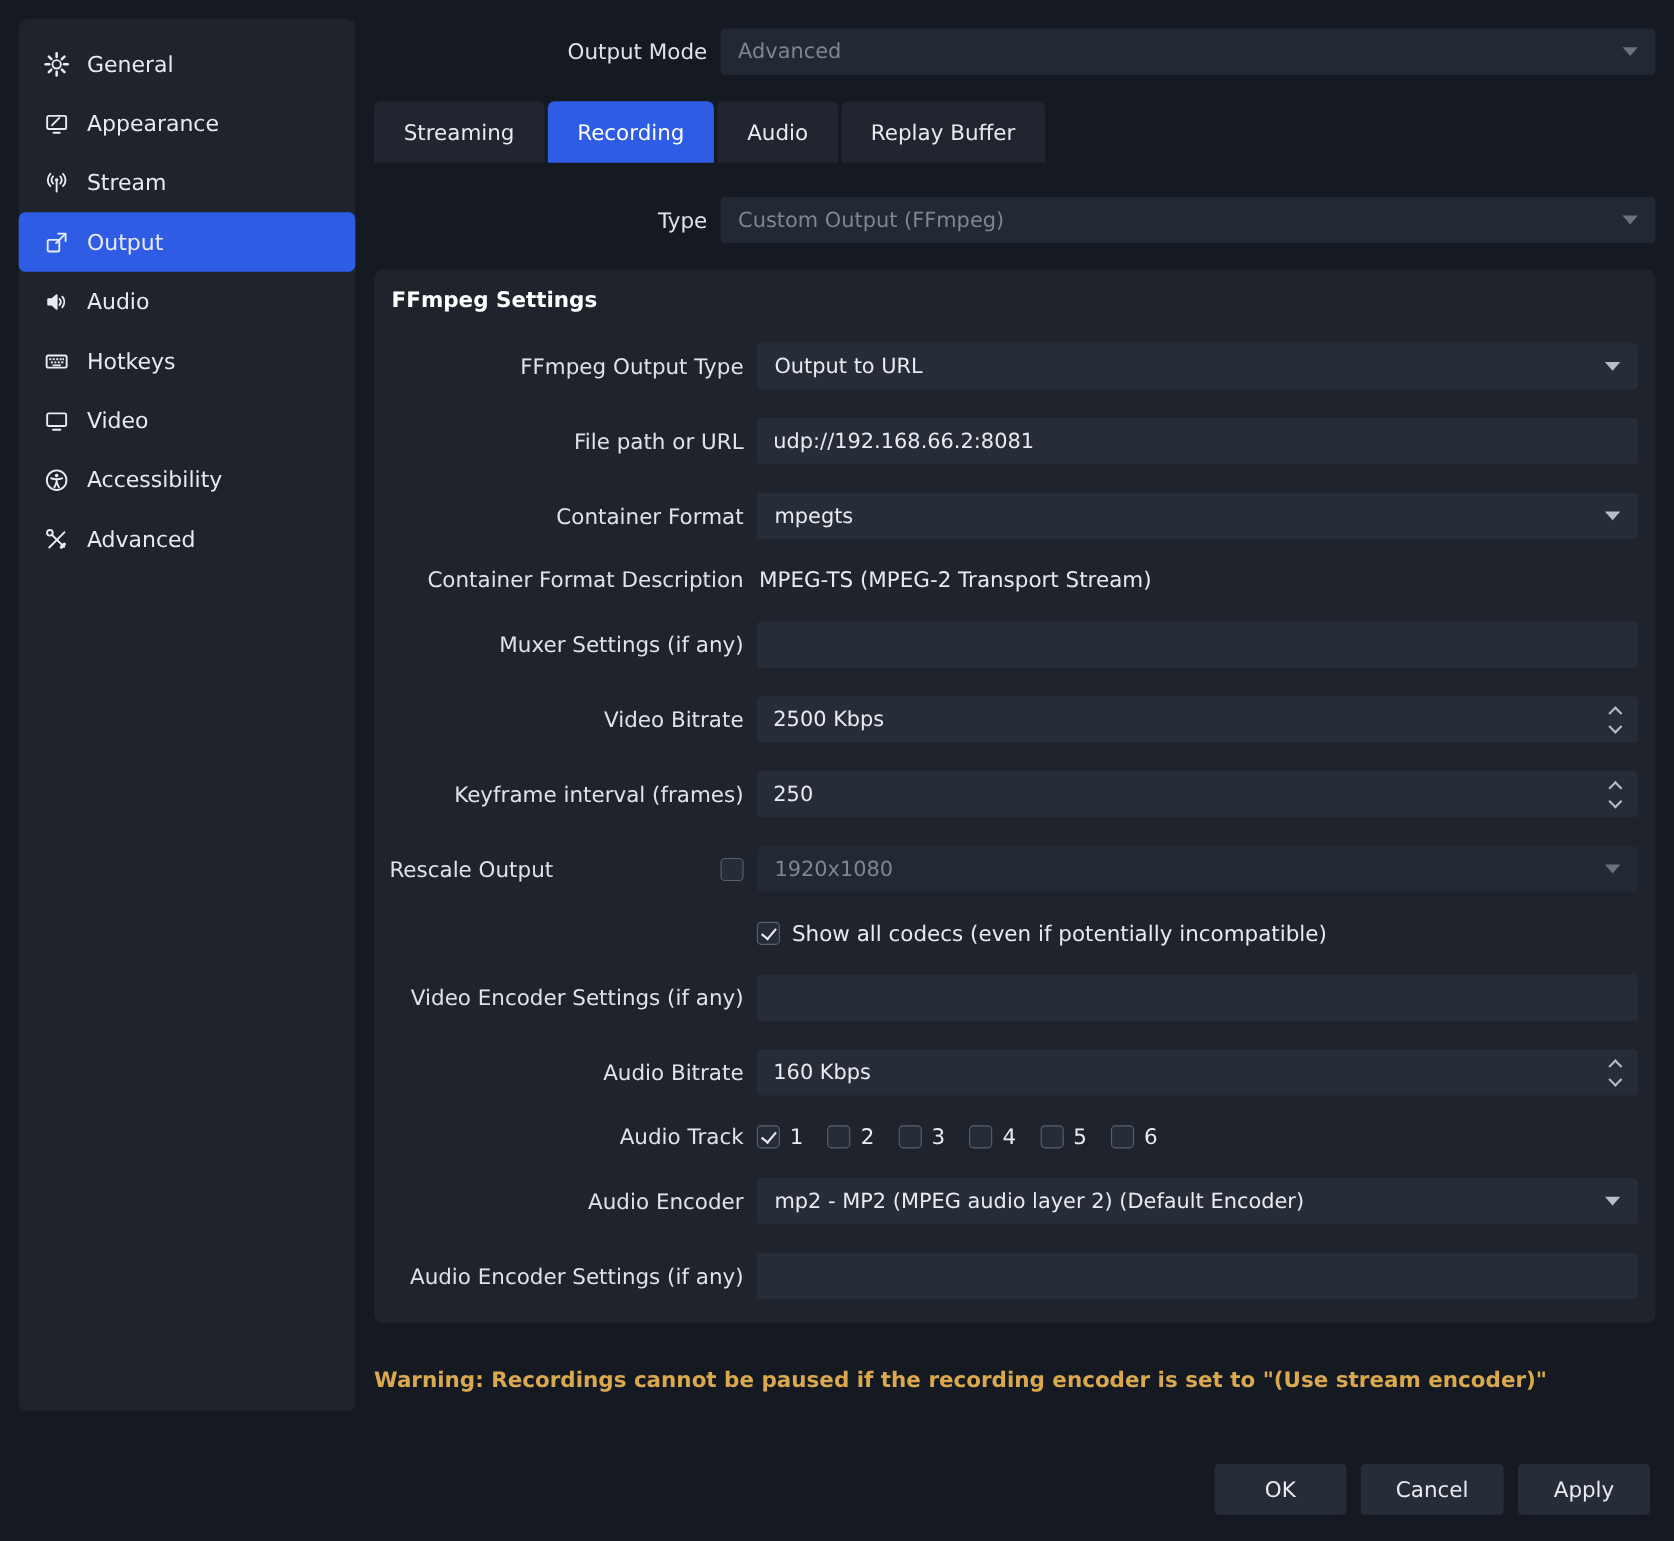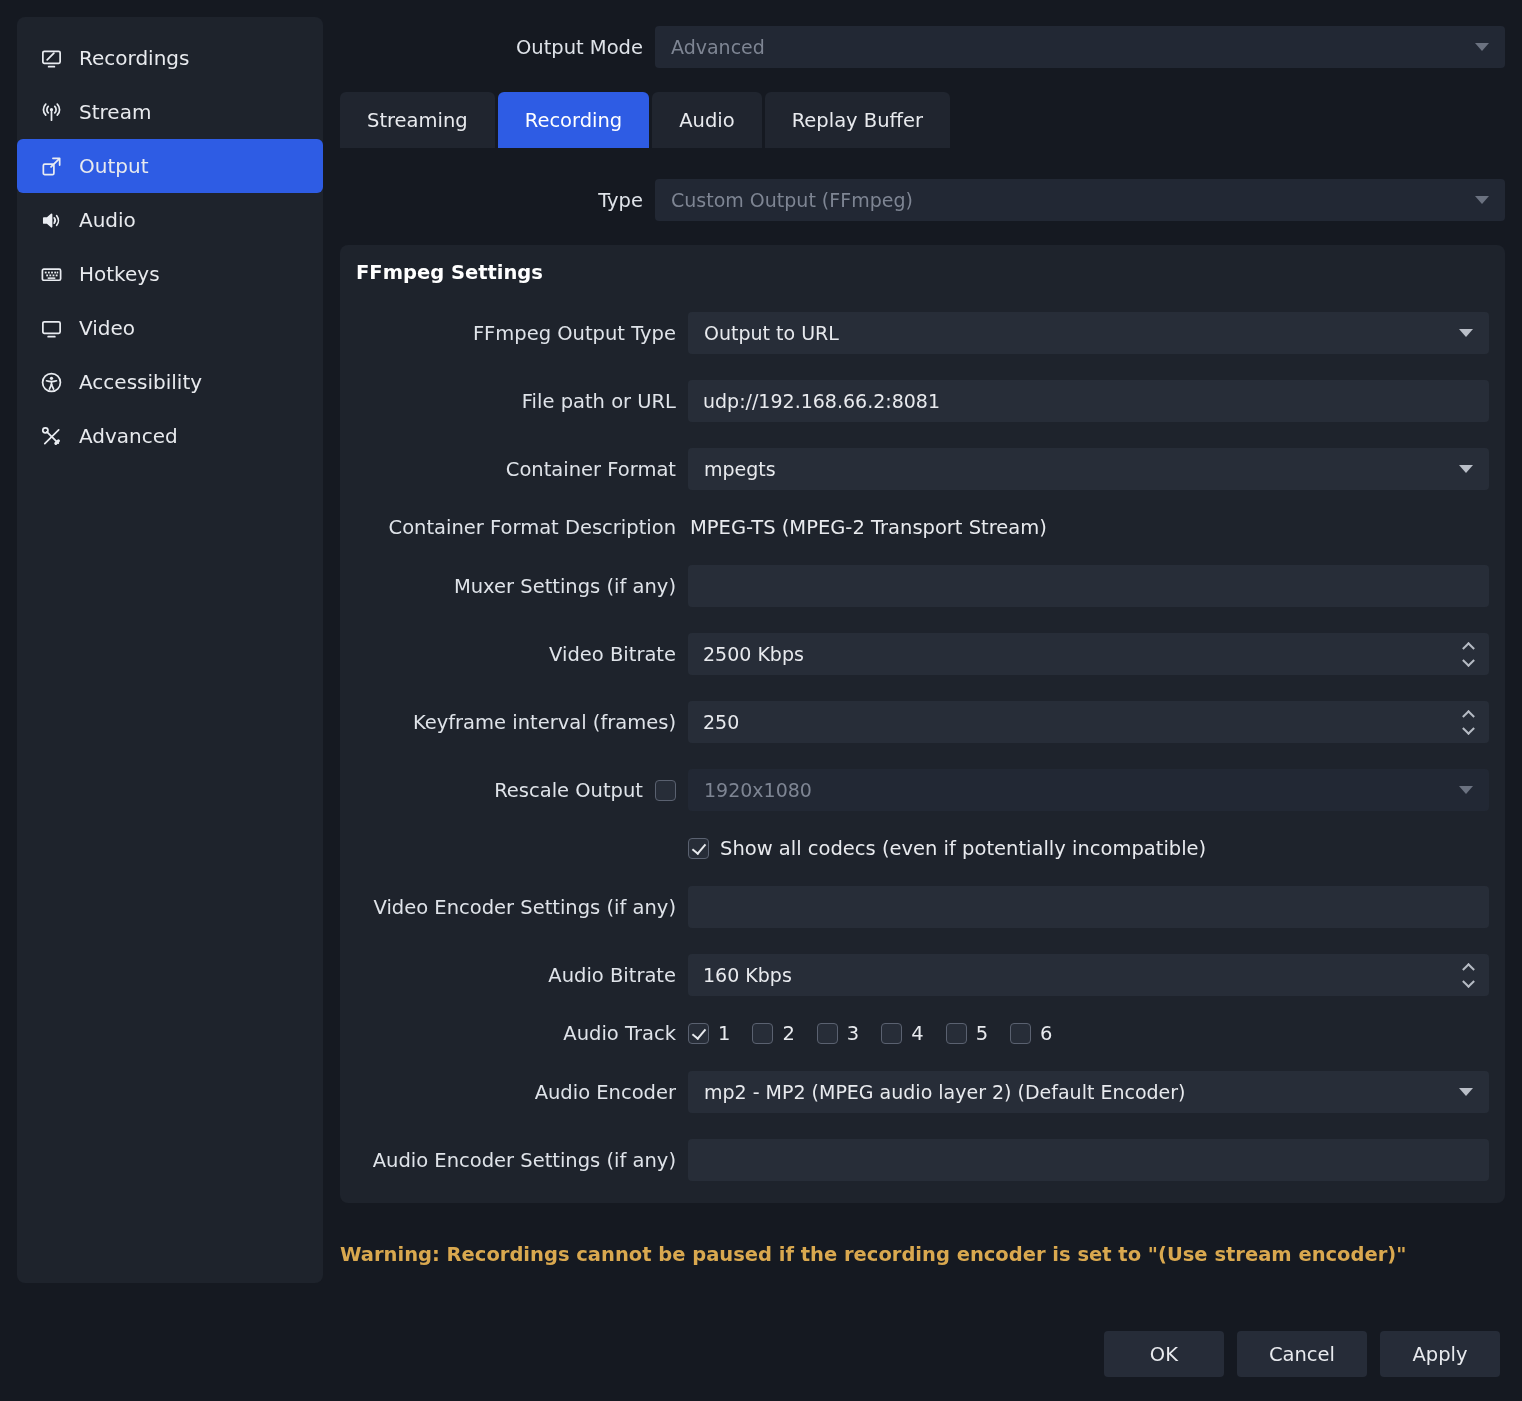--- a/index.html
+++ b/index.html
@@ -41,21 +41,21 @@
   
   .tabs{display:flex;gap:3px;margin-bottom:31px;}
   .tab{height:56px;padding:0 27px;background:#20252f;color:var(--text);font-size:19.5px;display:flex;align-items:center;border-radius:6px 6px 0 0;cursor:pointer;}
   .tab.active{background:var(--accent);color:#fff;}
 
   
   .groupbox{background:var(--panel);border-radius:8px;padding:16px 16px 8px 14px;}
   .group-title{font-size:19.5px;font-weight:bold;color:#ffffff;margin-bottom:28px;padding-left:2px;}
   .frow{display:flex;align-items:center;margin-bottom:26px;}
   .flabel{width:322px;text-align:right;margin-right:12px;color:var(--label);font-size:19.5px;flex:none;}
-  .flabel-check{display:flex;justify-content:flex-end;align-items:center;gap:12px;}
+  .flabel-check{display:flex;justify-content:space-between;align-items:center;gap:12px;}
   .fctl{flex:1;min-width:0;display:flex;align-items:center;}
   .fctl > *{flex:1;}
   .static-text{font-size:19.5px;color:var(--text);padding-left:2px;}
 
   .textinput{height:42px;background:var(--input);border:none;border-radius:4px;padding:0 15px;color:var(--text);font-size:19px;font-family:inherit;outline:none;width:100%;}
 
   .spin{display:flex;align-items:center;background:var(--input);border-radius:4px;height:42px;padding-right:8px;}
   .spin-input{flex:1;background:transparent;border:none;color:var(--text);font-size:19px;font-family:inherit;padding:0 15px;height:100%;outline:none;min-width:0;}
   .spin-btns{display:flex;flex-direction:column;justify-content:center;gap:8px;width:26px;align-items:center;flex:none;}
   .spin-btn{display:flex;align-items:center;justify-content:center;cursor:pointer;height:10px;}
@@ -77,30 +77,48 @@
   .dialog-buttons{position:absolute;right:22px;bottom:24px;display:flex;gap:13px;}
   .btn{min-width:120px;height:46px;background:var(--btn);border:none;border-radius:4px;color:var(--text);font-size:19.5px;font-family:inherit;padding:0 32px;cursor:pointer;}
 </style>
 </head>
 <body>
 
 <div class="app">
 
   <aside class="sidebar">
 
+    <div class="side-item">
+      <span class="side-icon">
+        <svg viewBox="0 0 24 24">
+            <circle cx="12" cy="12" r="4"></circle>
+            <g stroke-width="2.4">
+              <line x1="22.5" y1="12" x2="19" y2="12"></line>
+              <line x1="19.4" y1="19.4" x2="16.95" y2="16.95"></line>
+              <line x1="12" y1="22.5" x2="12" y2="19"></line>
+              <line x1="4.6" y1="19.4" x2="7.05" y2="16.95"></line>
+              <line x1="1.5" y1="12" x2="5" y2="12"></line>
+              <line x1="4.6" y1="4.6" x2="7.05" y2="7.05"></line>
+              <line x1="12" y1="1.5" x2="12" y2="5"></line>
+              <line x1="19.4" y1="4.6" x2="16.95" y2="7.05"></line>
+            </g>
+          </svg>
+      </span>
+      <span>General</span>
+    </div>
 
     <div class="side-item">
       <span class="side-icon">
         <svg viewBox="0 0 24 24">
             <rect x="3" y="4.5" width="18" height="12.5" rx="1.5"></rect>
             <line x1="9" y1="20.5" x2="15" y2="20.5"></line>
             <line x1="7.5" y1="13.5" x2="14.5" y2="6.5"></line>
           </svg>
       </span>
-      <span>Recordings</span>
+      <span>Appearance</span>
     </div>
 
     <div class="side-item">
       <span class="side-icon">
         <svg viewBox="0 0 24 24">
             <circle cx="12" cy="9" r="1.7" fill="#e9ecf1" stroke="none"></circle>
             <line x1="12" y1="11.2" x2="12" y2="20"></line>
             <path d="M8.6 12.4a4.8 4.8 0 0 1 0-6.8"></path>
             <path d="M6 14.8a8.2 8.2 0 0 1 0-11.6"></path>
             <path d="M15.4 12.4a4.8 4.8 0 0 0 0-6.8"></path>

